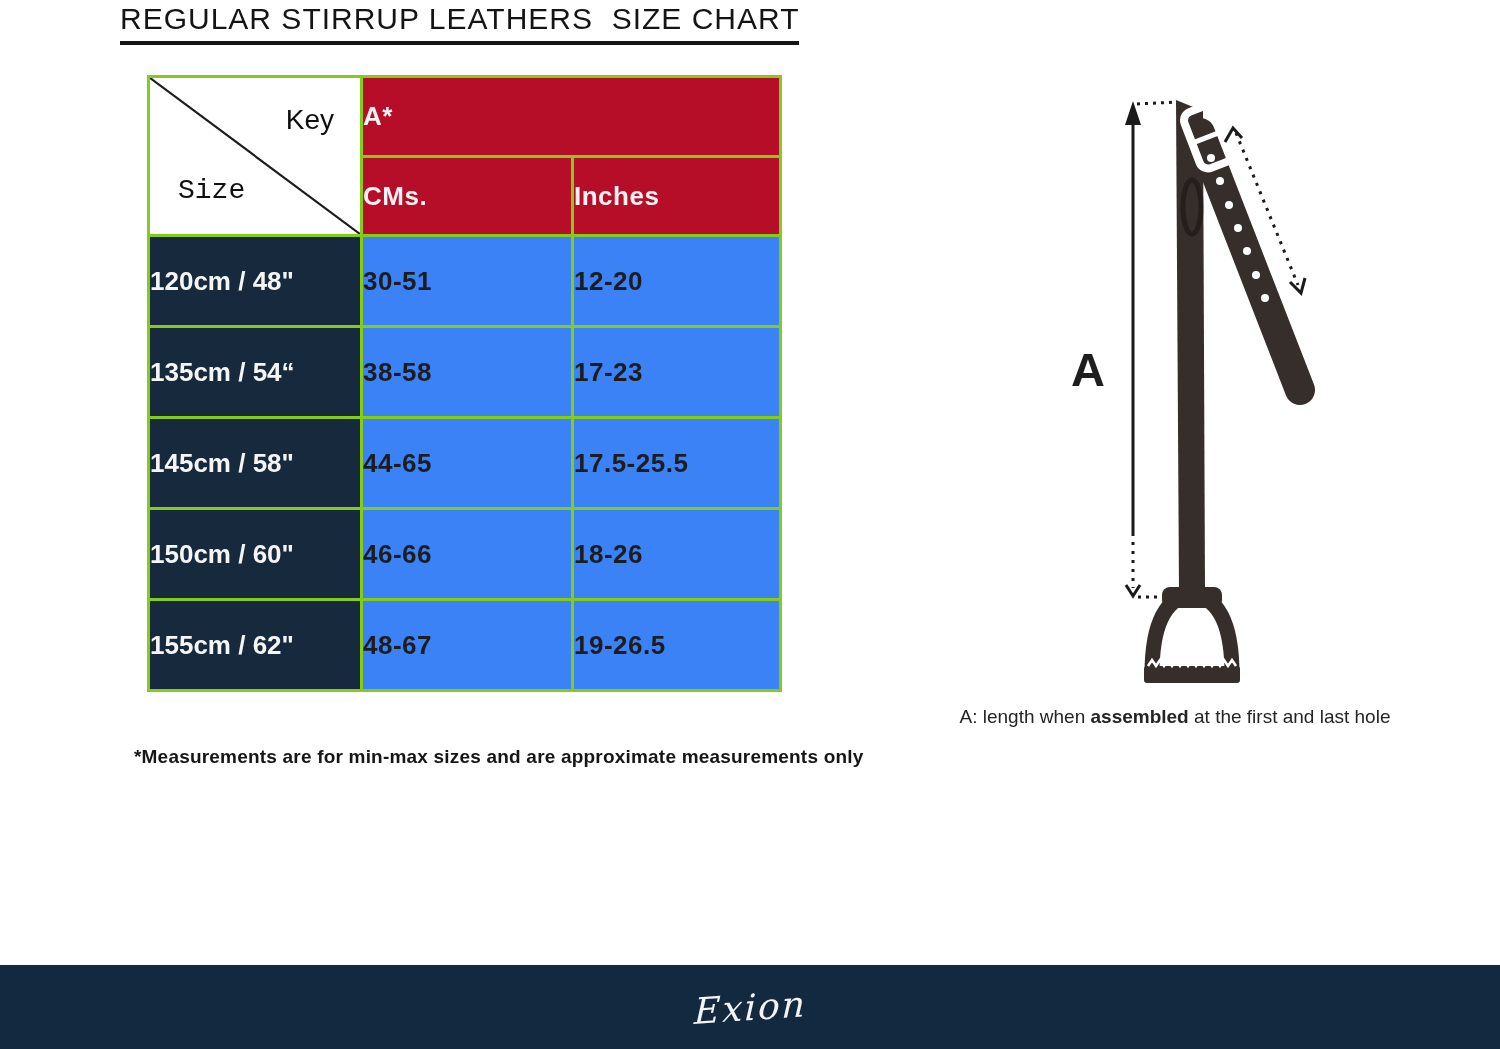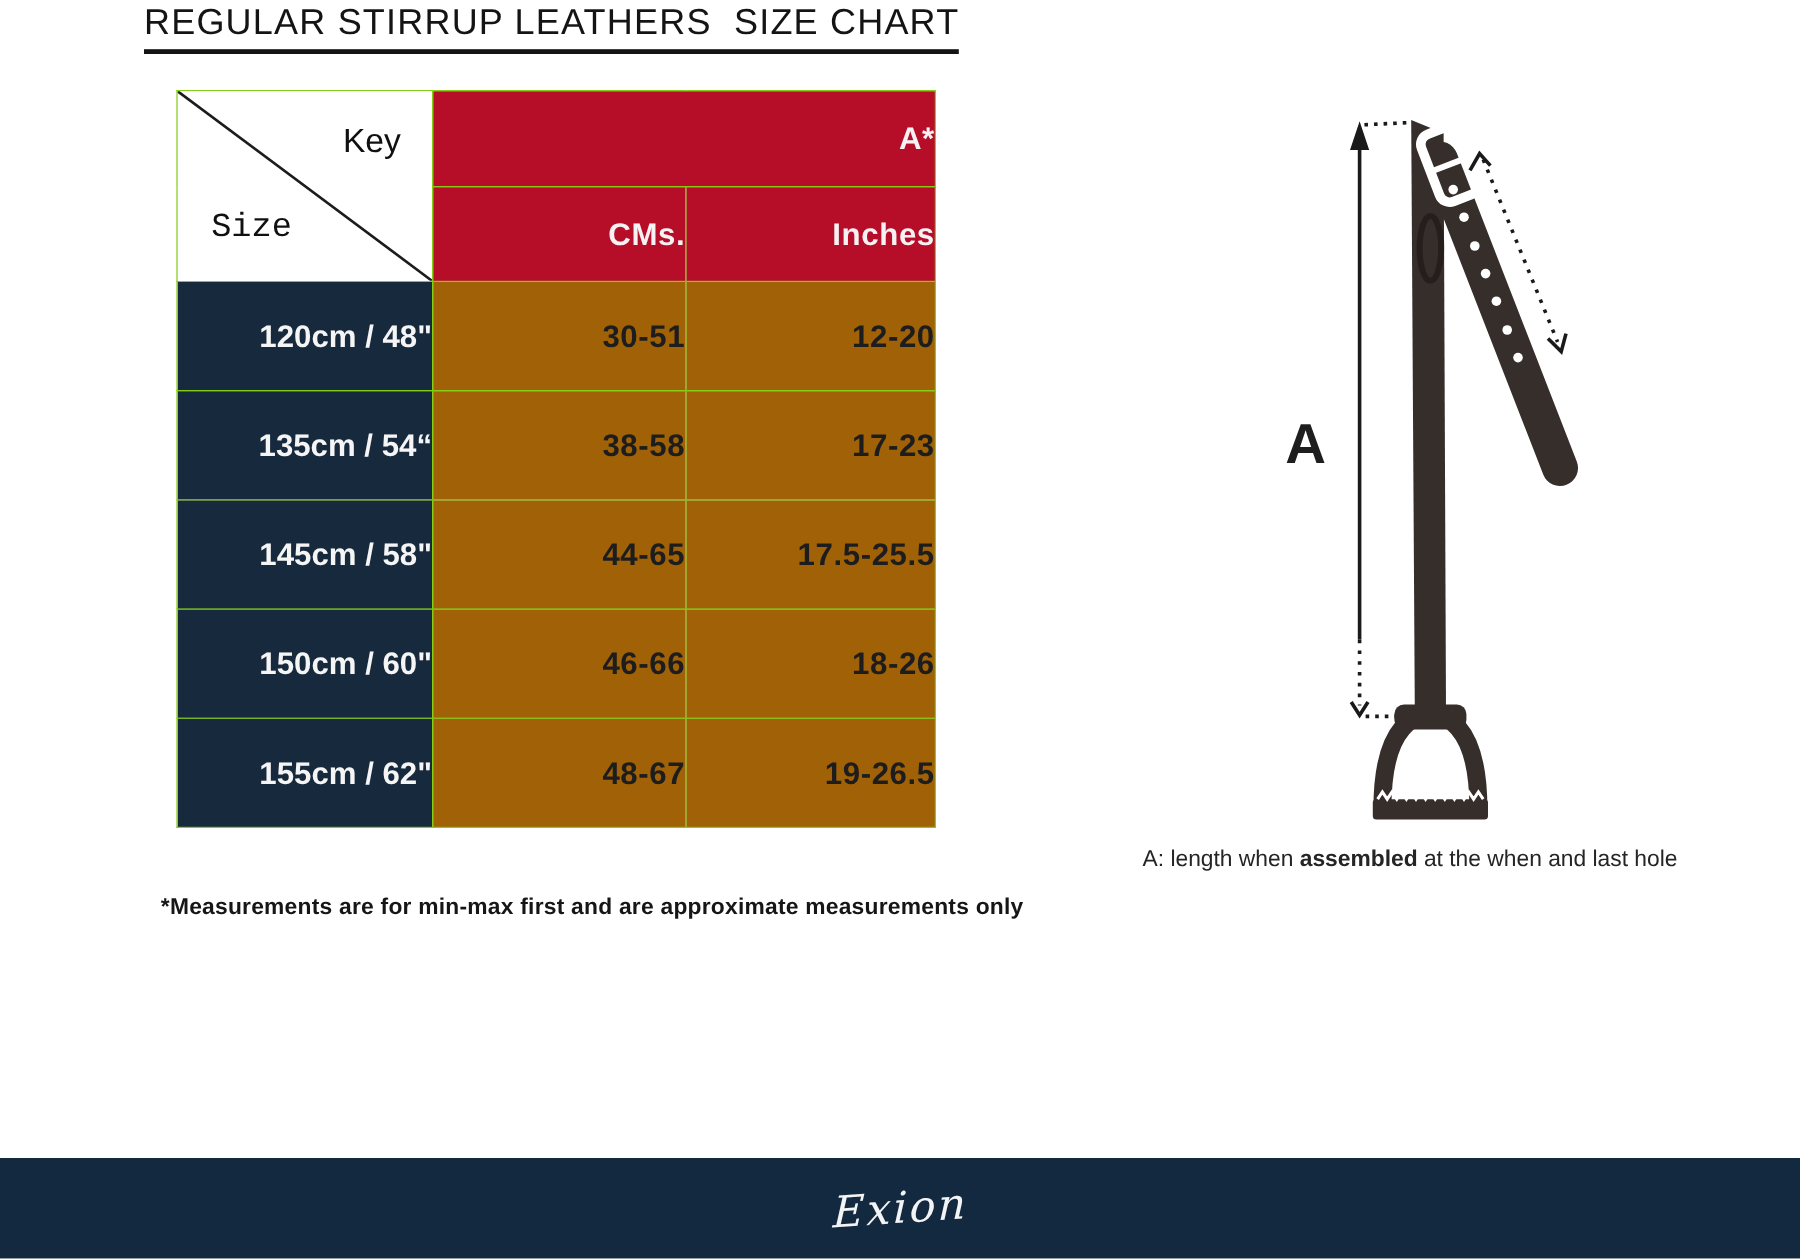--- a/index.html
+++ b/index.html
@@ -9,35 +9,35 @@
   }
   .title{
     position:absolute;left:120px;top:2px;margin:0;
     font-size:30px;font-weight:normal;letter-spacing:1px;color:#141414;
     border-bottom:4px solid #141414;padding-bottom:5px;white-space:pre;
   }
   table.size-chart{
     position:absolute;left:147px;top:75px;border-collapse:collapse;table-layout:fixed;
   }
   table.size-chart td,table.size-chart th{
-    border:1px solid #84cc16;text-align:right;vertical-align:middle;padding:0;
+    border:3px solid #84cc16;text-align:left;vertical-align:middle;padding:0;
   }
   .col-size{width:213px;}
   .col-cms{width:211px;}
   .col-in{width:208px;}
   tr.hrow1{height:80px;}
   tr.hrow2{height:79px;}
   tr.drow{height:91px;}
   th.red{background:var(--header-red);color:#f6f2f3;font-size:26px;font-weight:bold;letter-spacing:.5px;}
   td.corner{position:relative;background:#fff;}
   td.corner .diag{position:absolute;left:0;top:0;width:100%;height:100%;}
   td.corner .key{position:absolute;top:26px;right:26px;font-size:28px;color:#101010;}
   td.corner .size{position:absolute;bottom:28px;left:28px;font-size:28px;color:#101010;font-family:Liberation Mono, monospace;}
   td.navy{background:var(--row-navy);color:#f5f5f5;font-size:26px;font-weight:bold;}
-  td.val{background:#a16207;color:#1d1d1d;font-size:26px;font-weight:bold;letter-spacing:.5px;}
+  td.val{background:#3b82f6;color:#1d1d1d;font-size:26px;font-weight:bold;letter-spacing:.5px;}
   .footnote{
     position:absolute;left:134px;top:746px;margin:0;
     font-size:19px;font-weight:bold;color:#161616;letter-spacing:.2px;
   }
   .diagram{position:absolute;left:1040px;top:85px;width:360px;height:620px;}
   .diagram svg{position:absolute;left:0;top:0;}
   .dim-label{
     position:absolute;left:1058px;top:342px;width:60px;text-align:center;
     font-size:47px;font-weight:bold;color:#1e1e1e;
   }
@@ -109,21 +109,21 @@
         <td class="val">18-26</td>
       </tr>
       <tr class="drow">
         <td class="navy">155cm / 62"</td>
         <td class="val">48-67</td>
         <td class="val">19-26.5</td>
       </tr>
     </tbody>
   </table>
 
-  <p class="footnote">*Measurements are for min-max first and are approximate measurements only</p>
+  <p class="footnote">*Measurements are for min-max sizes and are approximate measurements only</p>
 
   <div class="diagram">
     <svg width="360" height="620" viewBox="0 0 360 620">
 
       <g>
         <polygon class="marrow" points="93,16 85,40 101,40"></polygon>
         <line class="mline" x1="93" y1="34" x2="93" y2="448" stroke-width="3"></line>
         <line class="mline" x1="93" y1="448" x2="93" y2="503" stroke-width="3" stroke-dasharray="3 6"></line>
         <polyline class="mline" points="86,500 93,511 100,500" fill="none" stroke-width="3"></polyline>
         <line class="mline" x1="97" y1="19" x2="137" y2="17" stroke-width="3" stroke-dasharray="3 5"></line>
@@ -160,19 +160,19 @@
         <rect class="strap" x="122" y="502" width="60" height="21" rx="8"></rect>
         <rect x="132" y="508" width="40" height="7" rx="3" fill="#ffffff"></rect>
         <path class="strapline" d="M112,589 C112,541 124,513 152,509 C180,513 192,541 192,589" fill="none" stroke-width="15"></path>
         <rect class="strap" x="104" y="581" width="96" height="17" rx="3"></rect>
         <path d="M108,581 L112,575 L116,581 L120,575 L124,581 L128,575 L132,581 L136,575 L140,581 L144,575 L148,581 L152,575 L156,581 L160,575 L164,581 L168,575 L172,581 L176,575 L180,581 L184,575 L188,581 L192,575 L196,581" fill="none" stroke="#ffffff" stroke-width="2.5"></path>
       </g>
     </svg>
     <div class="dim-label" style="position:absolute;left:18px;top:257px;">A</div>
   </div>
 
-  <p class="caption"><span>A: length when </span><b>assembled</b><span> at the when and last hole</span></p>
+  <p class="caption"><span>A: length when </span><b>assembled</b><span> at the first and last hole</span></p>
 
   <div class="footer">
     <span class="brand">Exion</span>
   </div>
 
 </div>
 
 </body></html>

